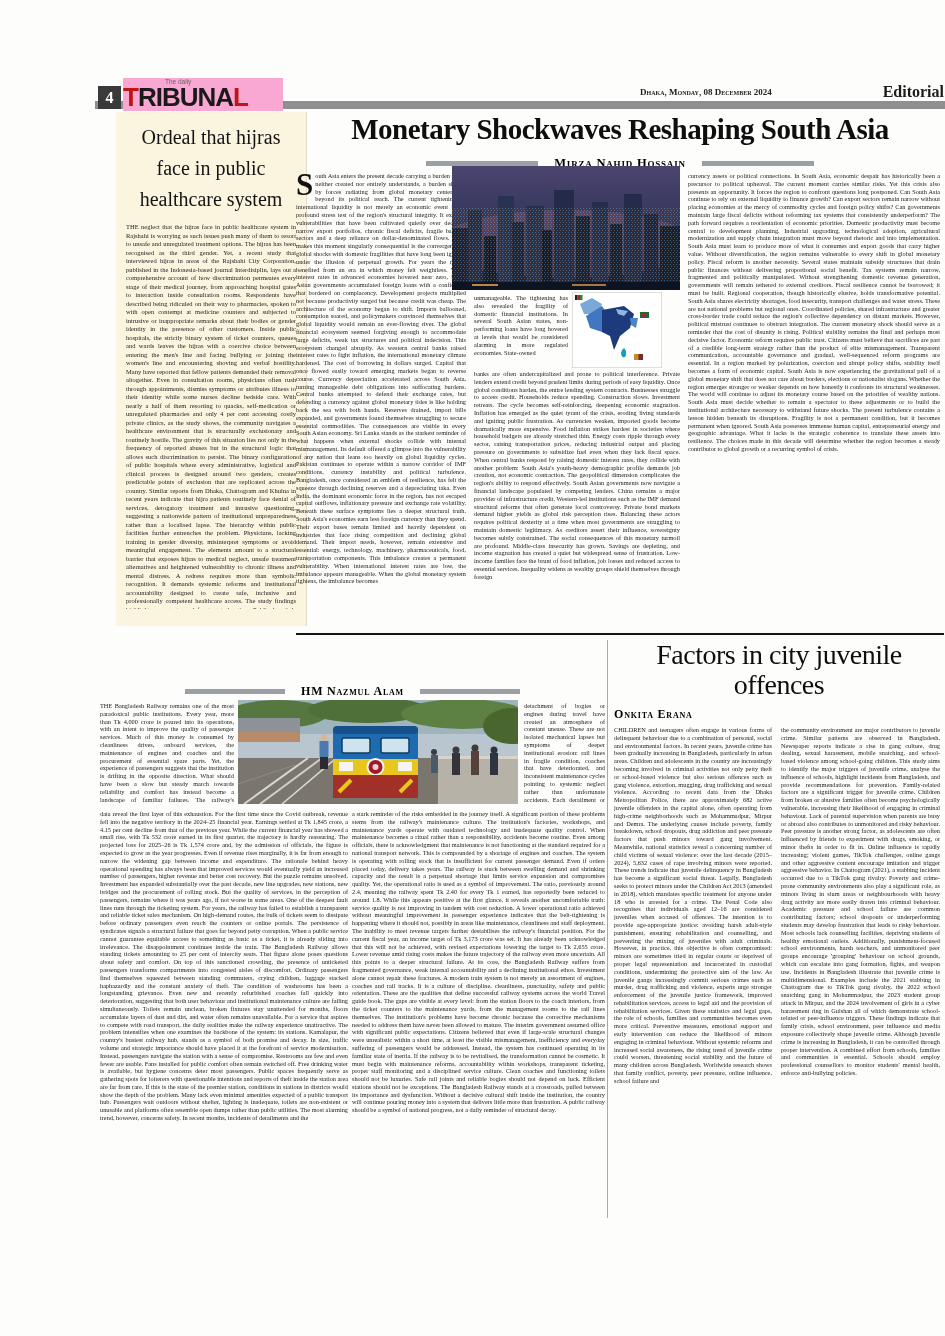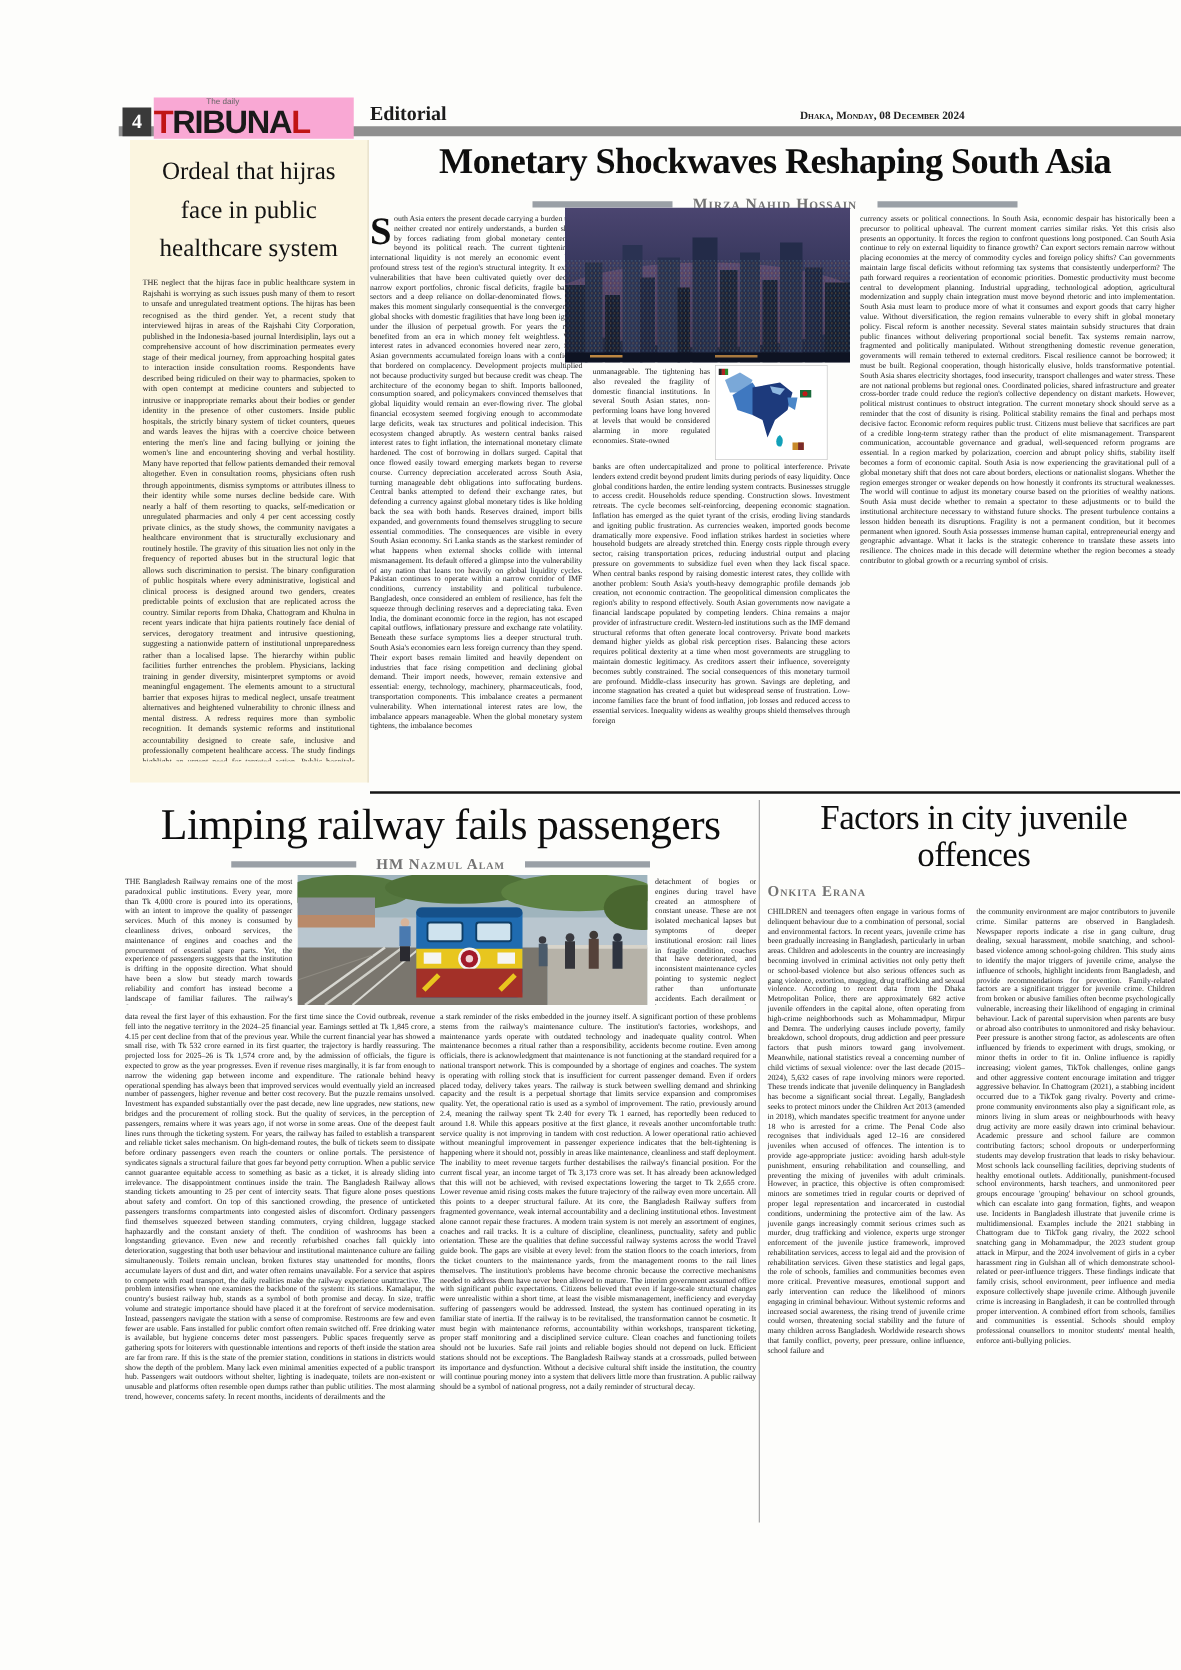--- a/index.html
+++ b/index.html
@@ -6,48 +6,48 @@
   .page{position:relative;width:945px;height:1336px;background:#fdfdfb;margin:0 auto;
         font-family:"Liberation Serif",serif;color:#1c1c1c;overflow:hidden;}
   .abs{position:absolute;}
   .bodytext{font-size:6.3px;line-height:7.8px;text-align:justify;color:#222;overflow:hidden;}
   .opinion-box{background:#fbf5e0;border-right:1px solid #e4ddc8;}
   .opinion-title{font-size:20px;line-height:31px;text-align:center;padding:10px 8px 2px;color:#141414;}
   .opinion-body{margin:6px 10px 0;font-size:6.5px;line-height:8.5px;height:386px;}
   .headline{font-weight:bold;text-align:center;letter-spacing:-0.5px;color:#0e0e0e;}
   .byline-row{display:flex;align-items:center;justify-content:center;gap:16px;}
   .byline-bar{height:5px;background:#9aa0a6;}
-  .byline-text{font-weight:bold;font-variant:small-caps;letter-spacing:.8px;font-size:12.5px;color:#737373;}
+  .byline-text{font-weight:bold;font-variant:small-caps;letter-spacing:.8px;font-size:12.5px;color:#000000;}
   .dropcap{float:left;font-size:31px;line-height:25px;font-weight:bold;padding:0 2px 0 0;color:#111;}
   .mast{font-family:"Liberation Sans",sans-serif;font-weight:900;font-size:26px;line-height:24px;letter-spacing:-1px;color:#1a1a1a;}
   .mast .red{color:#c01515;}
   .tagline{font-family:"Liberation Sans",sans-serif;font-size:6.5px;color:#666;padding-left:42px;line-height:7px;}
   .pageno{background:#3a3a3a;color:#fff;font-weight:bold;font-size:16px;text-align:center;line-height:23px;}
-  .section-title{font-weight:bold;font-size:16px;text-align:left;}
+  .section-title{font-weight:bold;font-size:16px;text-align:right;}
   .dateline{font-weight:bold;font-variant:small-caps;font-size:9px;text-align:left;color:#222;}
   .rule-h{background:#8f8f8f;}
   .rule-black{background:#161616;}
   .rule-v{background:#a9a9a9;}
   svg{display:block;}
 </style>
 </head>
 <body>
 
 <div class="page">
 
   <div class="abs rule-h" style="left:95px;top:101px;width:850px;height:8px;"></div>
   <div class="abs pageno" style="left:98px;top:86px;width:23px;height:23px;">4</div>
   <div class="abs" style="left:123px;top:78px;width:160px;height:33px;background:#f9a8d4;">
     <div class="tagline">The daily</div>
     <div class="mast"><span class="red">T</span><span>RIBUNA</span><span class="red">L</span></div>
   </div>
   <div class="abs section-title" style="left:296px;top:83px;width:648px;">Editorial</div>
   <div class="abs dateline" style="left:640px;top:87px;width:300px;">Dhaka, Monday, 08 December 2024</div>
 
-  <div class="abs opinion-box" style="left:104px;top:112px;width:190px;height:514px;">
+  <div class="abs opinion-box" style="left:116px;top:112px;width:190px;height:514px;">
     <div class="opinion-title">Ordeal that hijras face in public healthcare system</div>
     <div class="bodytext opinion-body">THE neglect that the hijras face in public healthcare system in Rajshahi is worrying as such issues push many of them to resort to unsafe and unregulated treatment options. The hijras has been recognised as the third gender. Yet, a recent study that interviewed hijras in areas of the Rajshahi City Corporation, published in the Indonesia-based journal Interdisiplin, lays out a comprehensive account of how discrimination permeates every stage of their medical journey, from approaching hospital gates to interaction inside consultation rooms. Respondents have described being ridiculed on their way to pharmacies, spoken to with open contempt at medicine counters and subjected to intrusive or inappropriate remarks about their bodies or gender identity in the presence of other customers. Inside public hospitals, the strictly binary system of ticket counters, queues and wards leaves the hijras with a coercive choice between entering the men's line and facing bullying or joining the women's line and encountering shoving and verbal hostility. Many have reported that fellow patients demanded their removal altogether. Even in consultation rooms, physicians often rush through appointments, dismiss symptoms or attributes illness to their identity while some nurses decline bedside care. With nearly a half of them resorting to quacks, self-medication or unregulated pharmacies and only 4 per cent accessing costly private clinics, as the study shows, the community navigates a healthcare environment that is structurally exclusionary and routinely hostile. The gravity of this situation lies not only in the frequency of reported abuses but in the structural logic that allows such discrimination to persist. The binary configuration of public hospitals where every administrative, logistical and clinical process is designed around two genders, creates predictable points of exclusion that are replicated across the country. Similar reports from Dhaka, Chattogram and Khulna in recent years indicate that hijra patients routinely face denial of services, derogatory treatment and intrusive questioning, suggesting a nationwide pattern of institutional unpreparedness rather than a localised lapse. The hierarchy within public facilities further entrenches the problem. Physicians, lacking training in gender diversity, misinterpret symptoms or avoid meaningful engagement. The elements amount to a structural barrier that exposes hijras to medical neglect, unsafe treatment alternatives and heightened vulnerability to chronic illness and mental distress. A redress requires more than symbolic recognition. It demands systemic reforms and institutional accountability designed to create safe, inclusive and professionally competent healthcare access. The study findings highlight an urgent need for targeted action. Public hospitals should implement gender-inclusive registration, train staff in hijra-sensitive care and establish safe contact points for the community.</div>
   </div>
 
   <div class="abs headline" style="left:296px;top:112px;width:648px;font-size:29px;line-height:34px;">Monetary Shockwaves Reshaping South Asia</div>
   <div class="abs byline-row" style="left:296px;top:156px;width:648px;">
     <div class="byline-bar" style="width:112px;"></div>
     <span class="byline-text">Mirza Nahid Hossain</span>
     <div class="byline-bar" style="width:112px;"></div>
   </div>
@@ -120,21 +120,20 @@
       </g>
     </svg>
   </div>
 
   <div class="abs bodytext" style="left:474px;top:370px;width:206px;height:258px;">banks are often undercapitalized and prone to political interference. Private lenders extend credit beyond prudent limits during periods of easy liquidity. Once global conditions harden, the entire lending system contracts. Businesses struggle to access credit. Households reduce spending. Construction slows. Investment retreats. The cycle becomes self-reinforcing, deepening economic stagnation. Inflation has emerged as the quiet tyrant of the crisis, eroding living standards and igniting public frustration. As currencies weaken, imported goods become dramatically more expensive. Food inflation strikes hardest in societies where household budgets are already stretched thin. Energy costs ripple through every sector, raising transportation prices, reducing industrial output and placing pressure on governments to subsidize fuel even when they lack fiscal space. When central banks respond by raising domestic interest rates, they collide with another problem: South Asia's youth-heavy demographic profile demands job creation, not economic contraction. The geopolitical dimension complicates the region's ability to respond effectively. South Asian governments now navigate a financial landscape populated by competing lenders. China remains a major provider of infrastructure credit. Western-led institutions such as the IMF demand structural reforms that often generate local controversy. Private bond markets demand higher yields as global risk perception rises. Balancing these actors requires political dexterity at a time when most governments are struggling to maintain domestic legitimacy. As creditors assert their influence, sovereignty becomes subtly constrained. The social consequences of this monetary turmoil are profound. Middle-class insecurity has grown. Savings are depleting, and income stagnation has created a quiet but widespread sense of frustration. Low-income families face the brunt of food inflation, job losses and reduced access to essential services. Inequality widens as wealthy groups shield themselves through foreign</div>
   <div class="abs bodytext" style="left:688px;top:172px;width:252px;height:456px;">currency assets or political connections. In South Asia, economic despair has historically been a precursor to political upheaval. The current moment carries similar risks. Yet this crisis also presents an opportunity. It forces the region to confront questions long postponed. Can South Asia continue to rely on external liquidity to finance growth? Can export sectors remain narrow without placing economies at the mercy of commodity cycles and foreign policy shifts? Can governments maintain large fiscal deficits without reforming tax systems that consistently underperform? The path forward requires a reorientation of economic priorities. Domestic productivity must become central to development planning. Industrial upgrading, technological adoption, agricultural modernization and supply chain integration must move beyond rhetoric and into implementation. South Asia must learn to produce more of what it consumes and export goods that carry higher value. Without diversification, the region remains vulnerable to every shift in global monetary policy. Fiscal reform is another necessity. Several states maintain subsidy structures that drain public finances without delivering proportional social benefit. Tax systems remain narrow, fragmented and politically manipulated. Without strengthening domestic revenue generation, governments will remain tethered to external creditors. Fiscal resilience cannot be borrowed; it must be built. Regional cooperation, though historically elusive, holds transformative potential. South Asia shares electricity shortages, food insecurity, transport challenges and water stress. These are not national problems but regional ones. Coordinated policies, shared infrastructure and greater cross-border trade could reduce the region's collective dependency on distant markets. However, political mistrust continues to obstruct integration. The current monetary shock should serve as a reminder that the cost of disunity is rising. Political stability remains the final and perhaps most decisive factor. Economic reform requires public trust. Citizens must believe that sacrifices are part of a credible long-term strategy rather than the product of elite mismanagement. Transparent communication, accountable governance and gradual, well-sequenced reform programs are essential. In a region marked by polarization, coercion and abrupt policy shifts, stability itself becomes a form of economic capital. South Asia is now experiencing the gravitational pull of a global monetary shift that does not care about borders, elections or nationalist slogans. Whether the region emerges stronger or weaker depends on how honestly it confronts its structural weaknesses. The world will continue to adjust its monetary course based on the priorities of wealthy nations. South Asia must decide whether to remain a spectator to these adjustments or to build the institutional architecture necessary to withstand future shocks. The present turbulence contains a lesson hidden beneath its disruptions. Fragility is not a permanent condition, but it becomes permanent when ignored. South Asia possesses immense human capital, entrepreneurial energy and geographic advantage. What it lacks is the strategic coherence to translate these assets into resilience. The choices made in this decade will determine whether the region becomes a steady contributor to global growth or a recurring symbol of crisis.</div>
 
   <div class="abs rule-black" style="left:296px;top:633px;width:648px;height:2px;"></div>
   <div class="abs rule-v" style="left:607px;top:640px;width:1px;height:578px;"></div>
 
-  <div class="abs headline" style="left:100px;top:640px;width:505px;font-size:35px;line-height:40px;font-weight:normal;">Limping railway fails passengers</div>
   <div class="abs byline-row" style="left:100px;top:684px;width:505px;">
     <div class="byline-bar" style="width:100px;"></div>
     <span class="byline-text" style="font-size:12px;">HM Nazmul Alam</span>
     <div class="byline-bar" style="width:100px;"></div>
   </div>
 
   <div class="abs bodytext" style="left:100px;top:702px;width:134px;height:102px;">THE Bangladesh Railway remains one of the most paradoxical public institutions. Every year, more than Tk 4,000 crore is poured into its operations, with an intent to improve the quality of passenger services. Much of this money is consumed by cleanliness drives, onboard services, the maintenance of engines and coaches and the procurement of essential spare parts. Yet, the experience of passengers suggests that the institution is drifting in the opposite direction. What should have been a slow but steady march towards reliability and comfort has instead become a landscape of familiar failures. The railway's financial</div>
 
   <div class="abs" style="left:238px;top:700px;width:280px;height:104px;">
     <svg width="280" height="104" viewBox="0 0 280 104">

